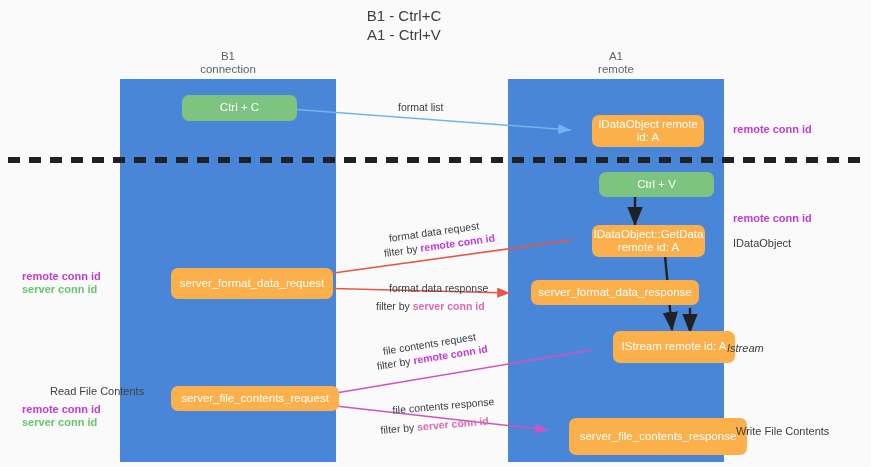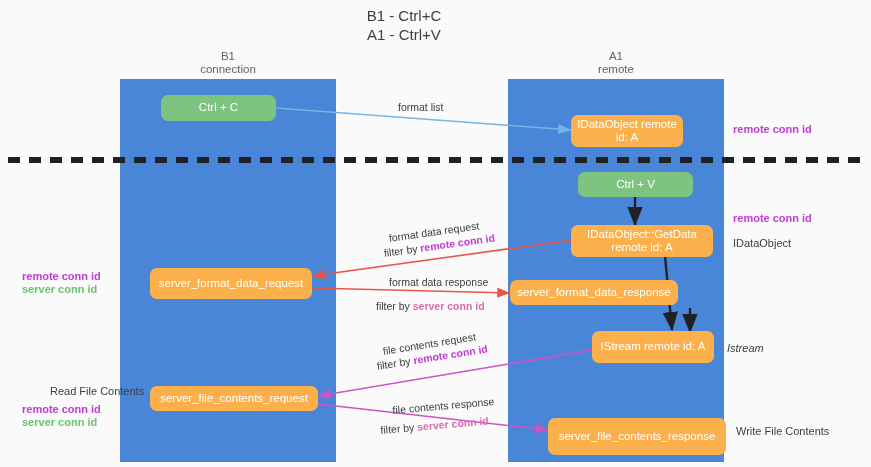--- a/index.html
+++ b/index.html
@@ -24,20 +24,21 @@
     line-height:13px;white-space:pre-line;width:200px;
   }
 
   .lane{position:absolute;background:#4a86d8;}
 
   .box{
     position:absolute;box-sizing:border-box;
     display:flex;flex-direction:column;align-items:center;justify-content:center;
     text-align:center;color:#ffffff;font-size:11.5px;line-height:13.5px;
     border-radius:7px;
+    margin-left:21px;
   }
   .box.green{background:#7cc47f;}
   .box.orange{background:#fbb04c;}
 
   .note{
     position:absolute;font-size:11px;line-height:14px;white-space:pre-line;
   }
   .note.dark{color:#3c4043;}
   .note.purple{color:#c23bd6;font-weight:bold;}
   .note.green{color:#68c46e;font-weight:bold;}
@@ -101,21 +102,21 @@
   <div class="colhead" style="left:516px;top:50px;">A1
 remote</div>
 
   <div class="box green" style="left:161px;top:95px;width:115px;height:26px;">Ctrl + C</div>
 
   <div class="box orange" style="left:571px;top:115px;width:112px;height:32px;">IDataObject
 remote id: A</div>
 
   <div class="box green" style="left:578px;top:172px;width:115px;height:25px;">Ctrl + V</div>
 
-  <div class="box orange" style="left:571px;top:225px;width:142px;height:32px;">IDataObject::GetData
+  <div class="box orange" style="left:571px;top:225px;width:113px;height:32px;">IDataObject::GetData
 remote id: A</div>
 
   <div class="box orange" style="left:150px;top:268px;width:162px;height:31px;">server_format_data_request</div>
 
   <div class="box orange" style="left:510px;top:280px;width:168px;height:25px;">server_format_data_response</div>
 
   <div class="box orange" style="left:592px;top:331px;width:122px;height:32px;">IStream
 remote id: A</div>
 
   <div class="box orange" style="left:150px;top:386px;width:168px;height:25px;">server_file_contents_request</div>
@@ -124,21 +125,21 @@
 
   <div class="alabel" style="left:398px;top:101px;">format list</div>
 
   <div class="alabel rot" style="left:388px;top:232px;transform:rotate(-8deg);">
     <span>format data request</span>
   </div>
   <div class="alabel rot" style="left:383px;top:247px;transform:rotate(-8deg);">
     <span>filter by </span><b class="purple">remote conn id</b>
   </div>
 
-  <div class="alabel" style="left:389px;top:276px;">format data response</div>
+  <div class="alabel" style="left:389px;top:282px;">format data response</div>
   <div class="alabel" style="left:376px;top:300px;">
     <span>filter by </span><b class="pink">server conn id</b>
   </div>
 
   <div class="alabel rot" style="left:382px;top:345px;transform:rotate(-9deg);">
     <span>file contents request</span>
   </div>
   <div class="alabel rot" style="left:376px;top:360px;transform:rotate(-9deg);">
     <span>filter by </span><b class="purple">remote conn id</b>
   </div>

